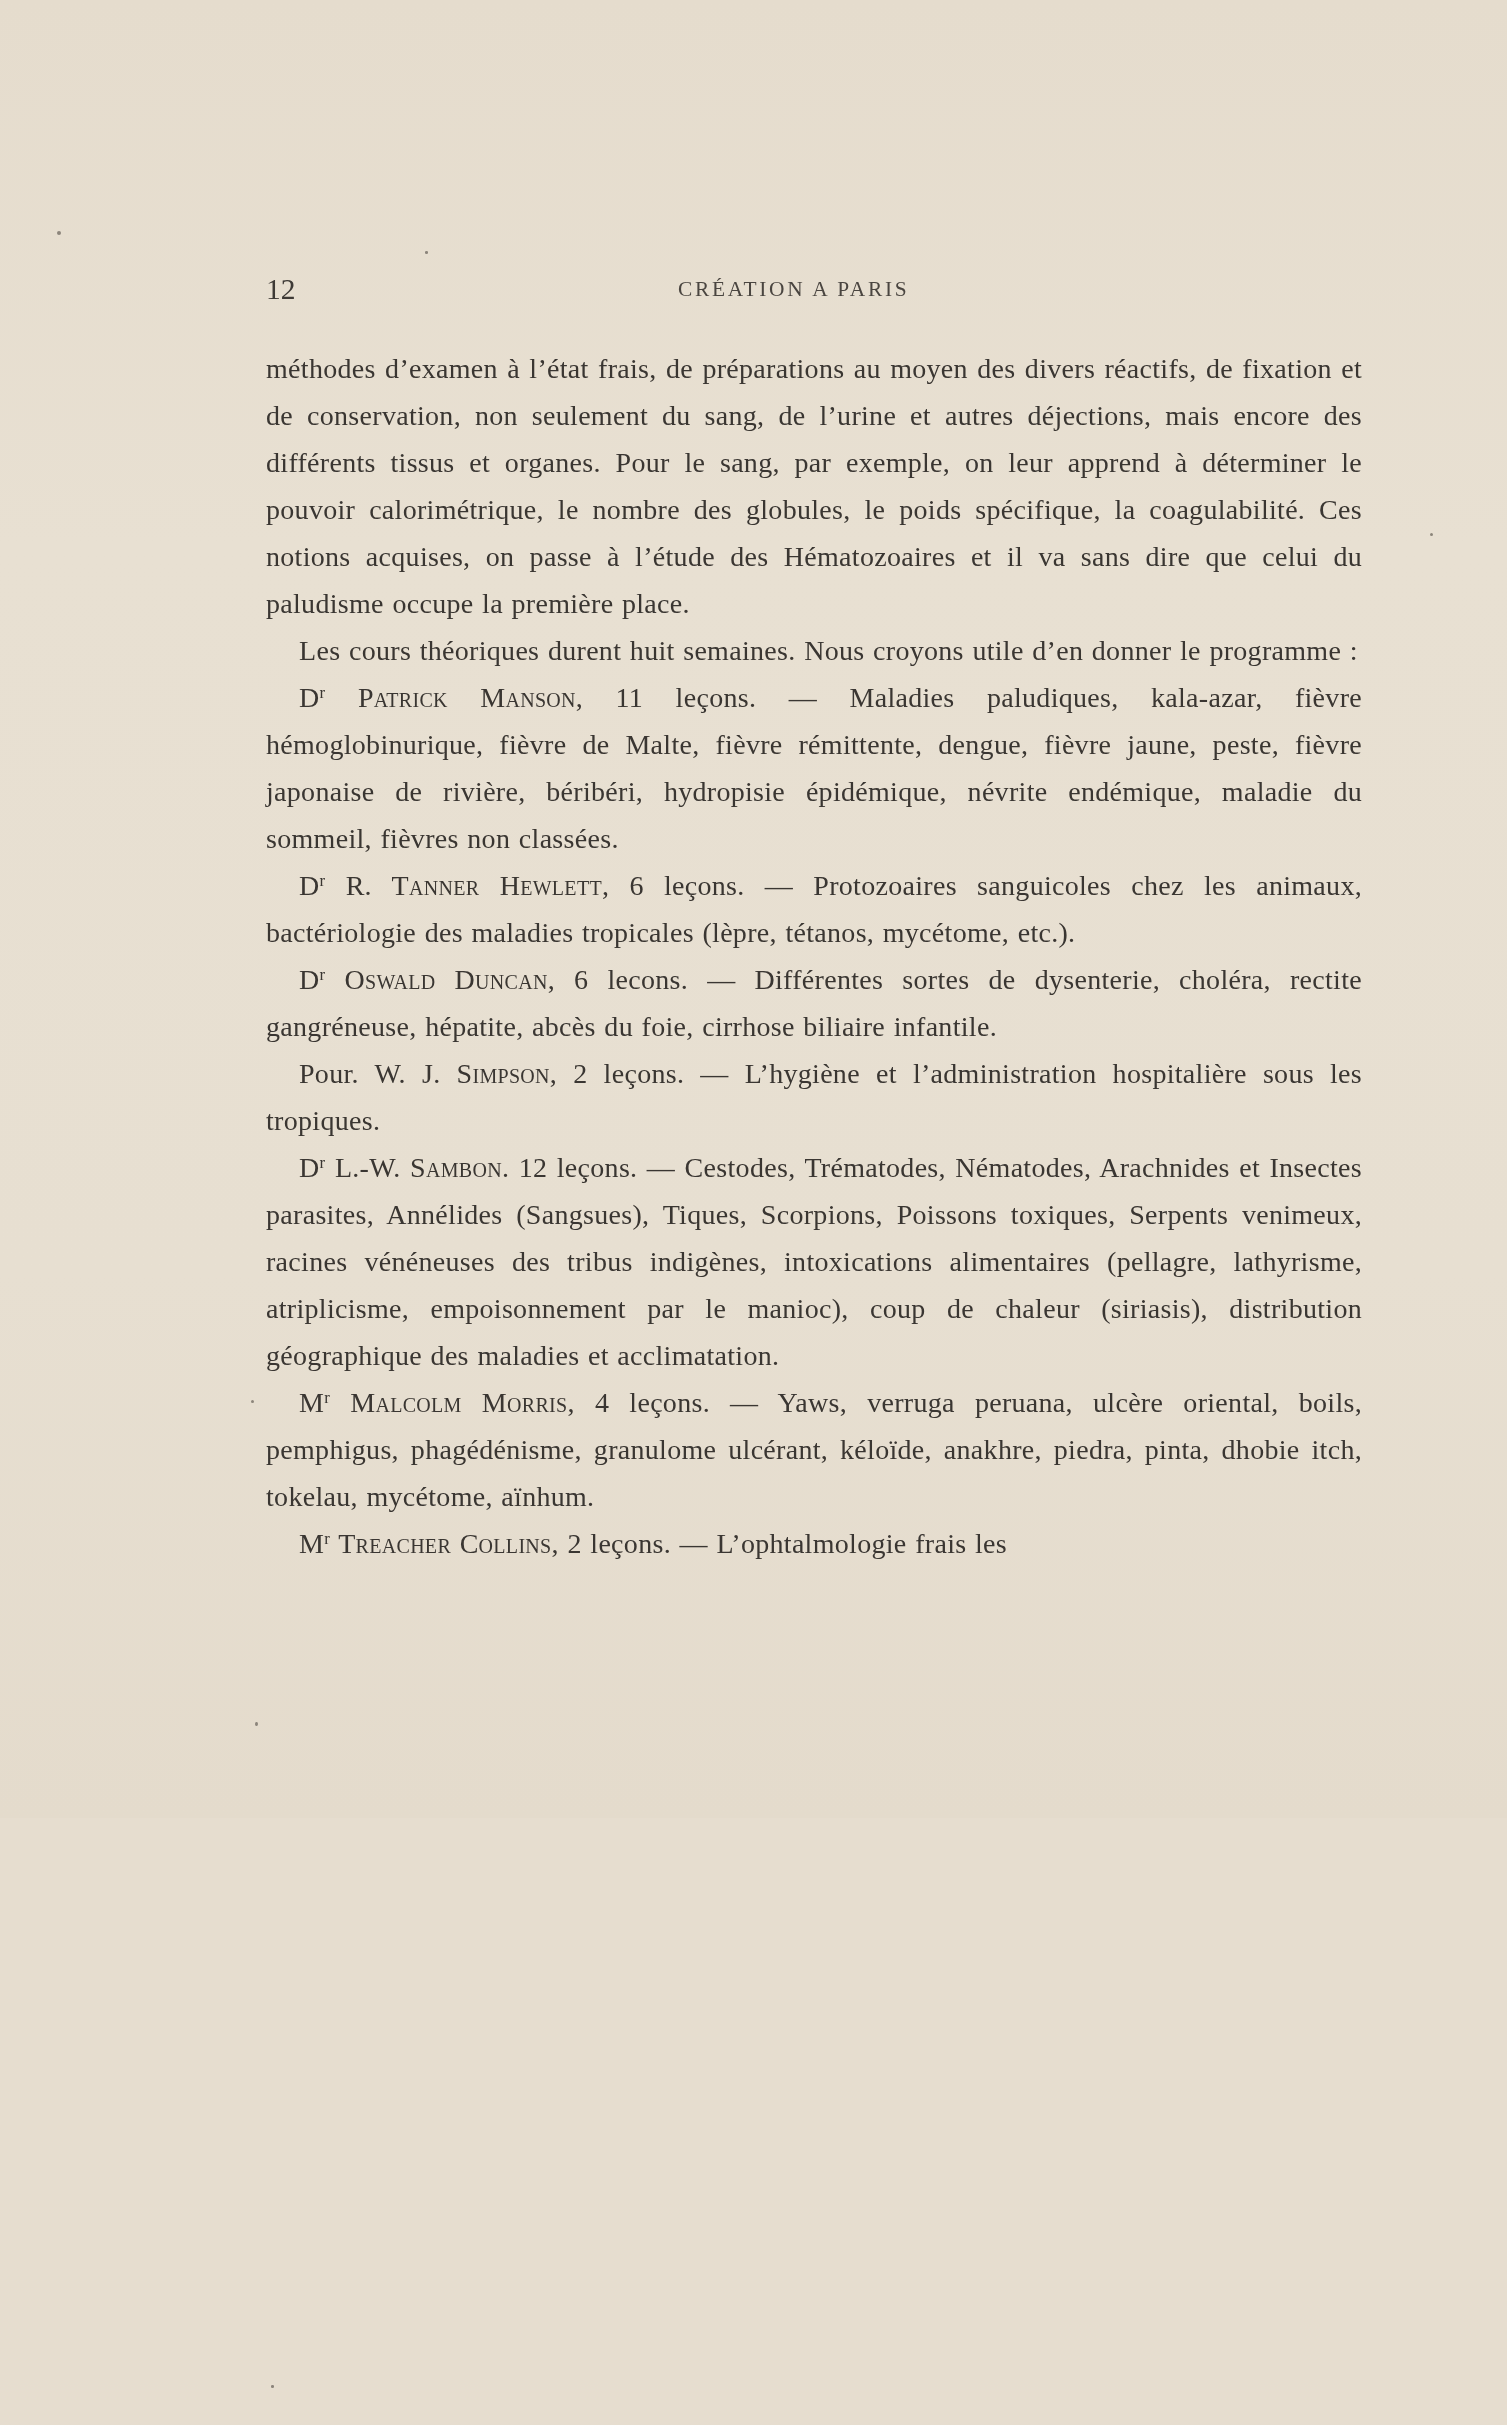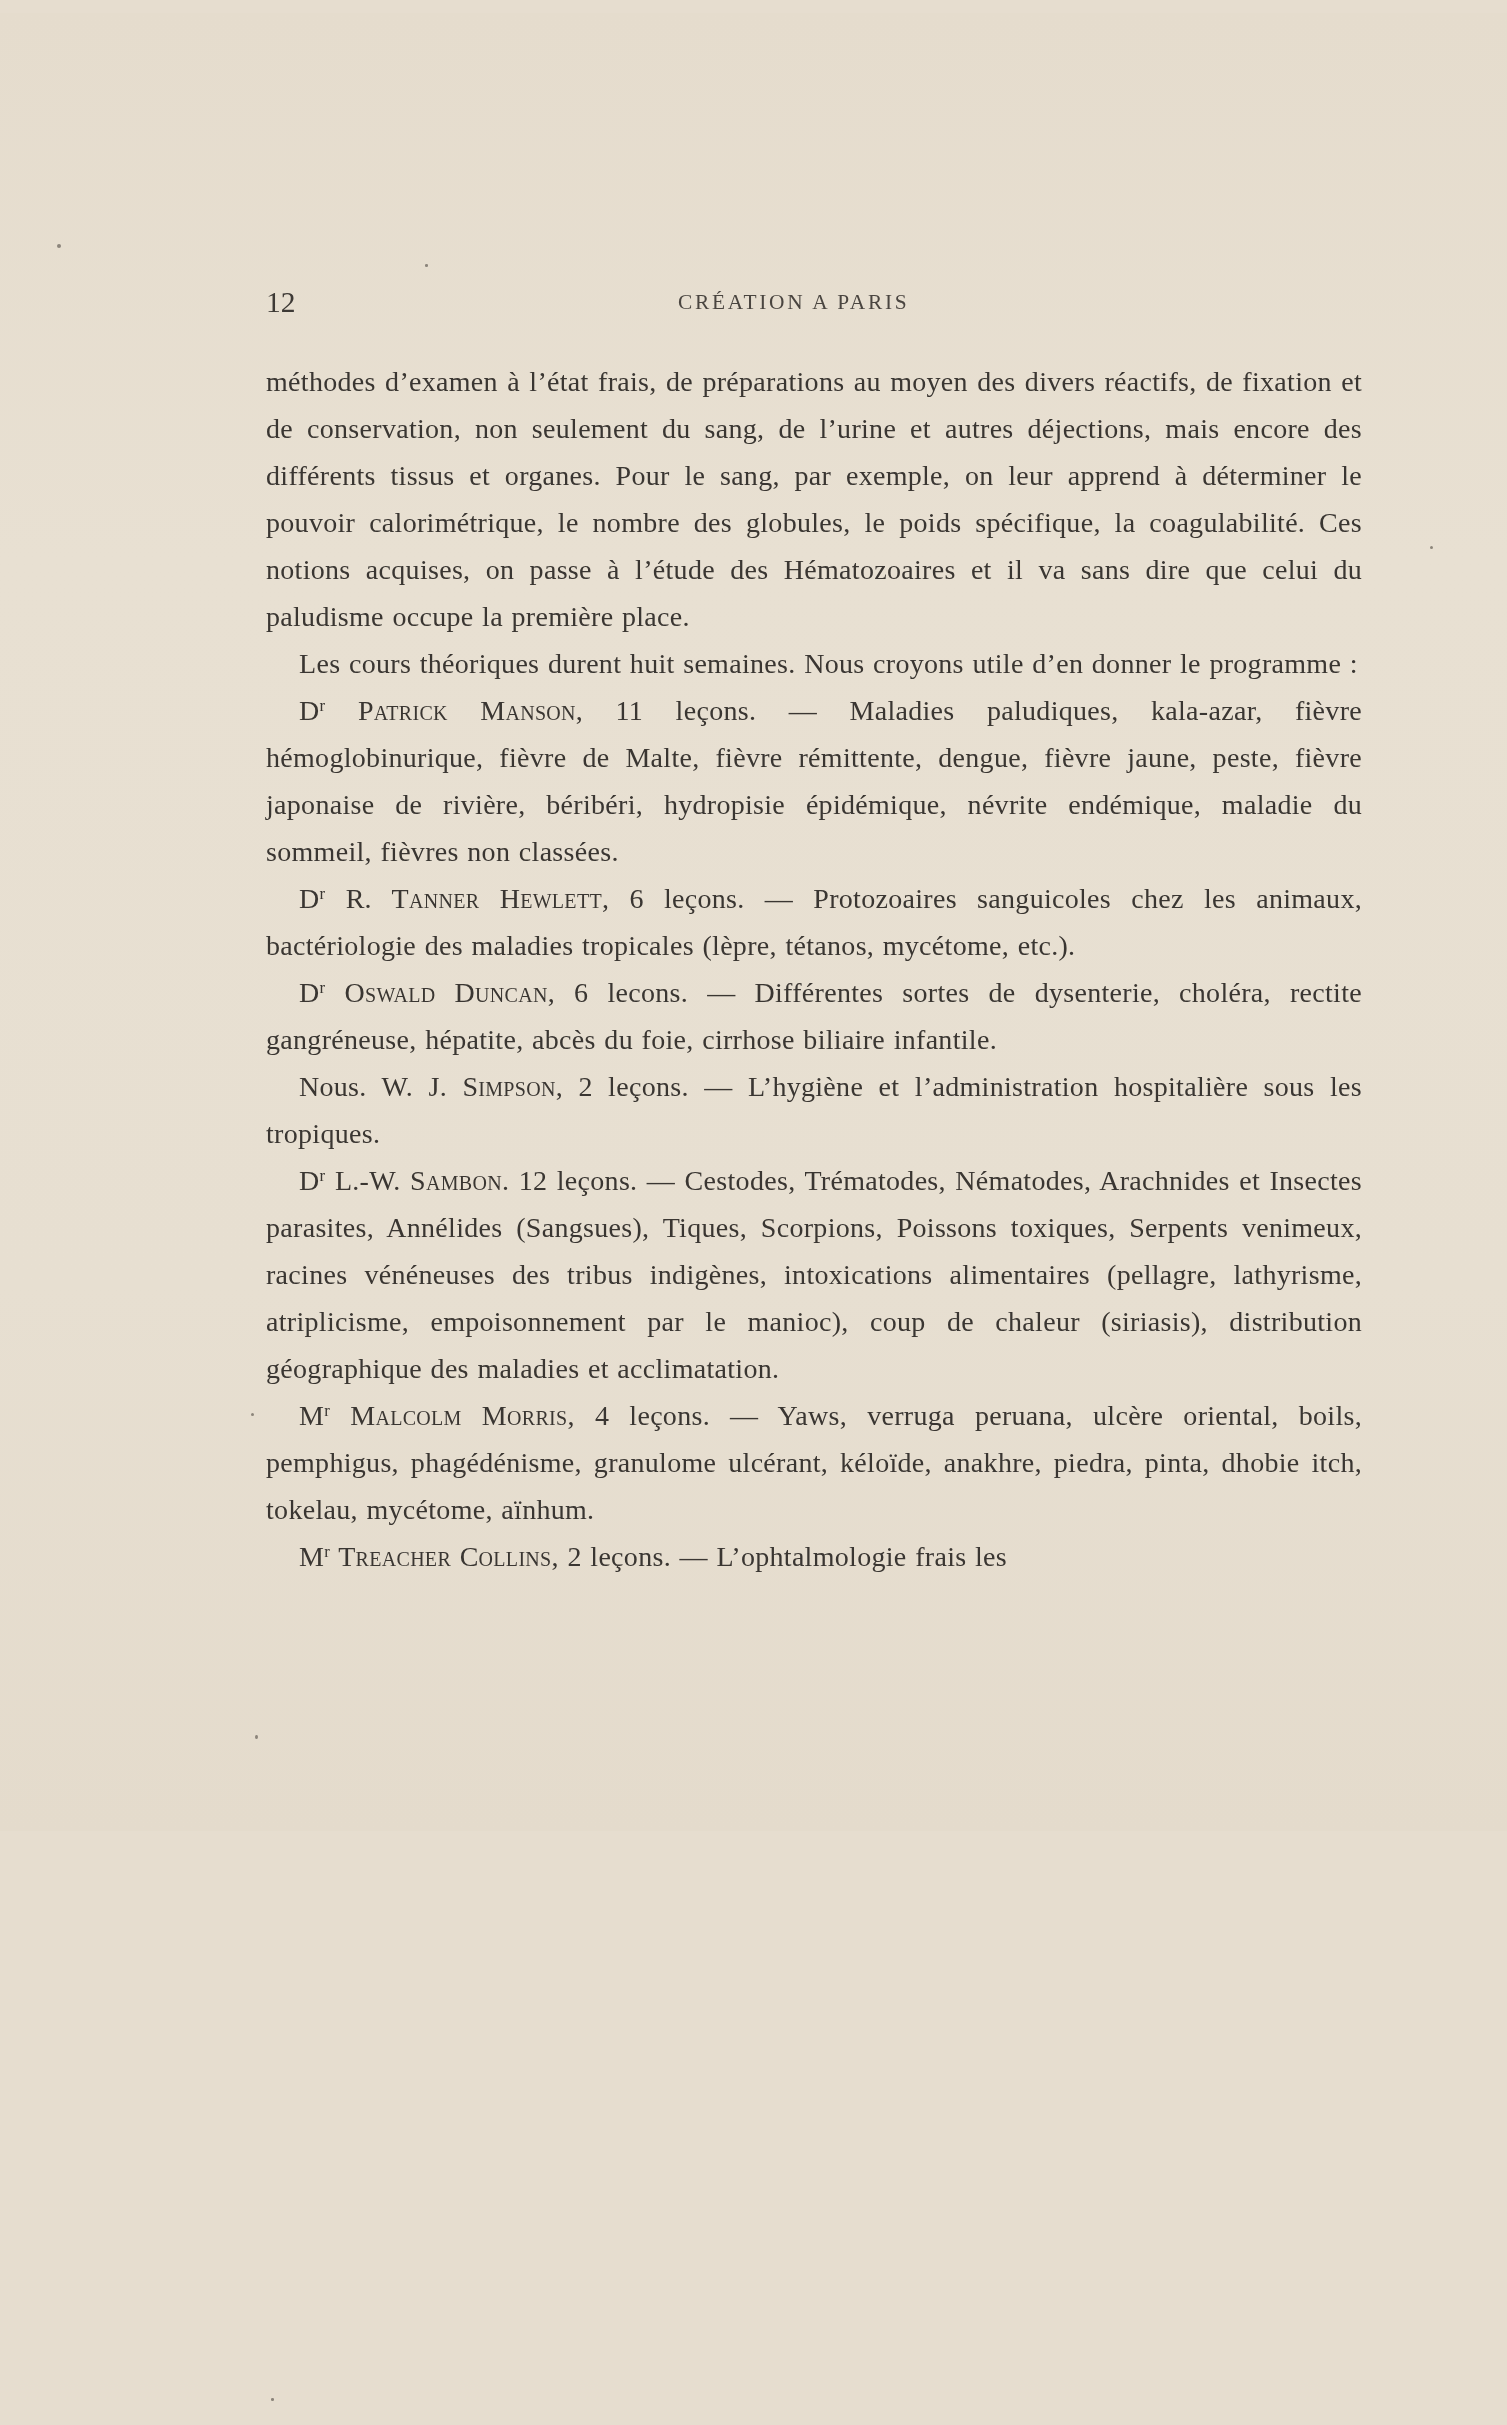--- a/index.html
+++ b/index.html
@@ -10,21 +10,21 @@
       width: 1508px;
       height: 2426px;
       background: #e6ddcf;
       position: relative;
       overflow: hidden;
       font-family: "Liberation Serif", "DejaVu Serif", serif;
       color: #3a3632;
     }
     .page {
       position: absolute;
-      left: 0; top: 13px;
+      left: 0; top: 0;
       width: 1508px; height: 1818px;
       background: linear-gradient(180deg, #e5dccd 0%, #e8e0d2 30%, #e7dfd1 70%, #e4dbcc 100%);
     }
     .running-head {
       position: absolute;
       left: 266px;
       top: 269px;
       width: 1096px;
       height: 40px;
     }
@@ -93,21 +93,21 @@
     <p>Les cours théoriques durent huit semaines. Nous croyons utile d’en donner le programme :</p>
 
     <p><span>D</span><span class="sup">r</span> <span class="sc">Patrick Manson</span><span>, 11 leçons.</span><span> — Maladies paludiques, kala-azar, fièvre hémoglobinurique, fièvre de Malte, fièvre rémittente, dengue, fièvre jaune, peste, fièvre japonaise de rivière, béribéri, hydropisie épidémique, névrite endémique, maladie du sommeil, fièvres non classées.</span></p>
 
     <p><span>D</span><span class="sup">r</span><span class="sc"> R. Tanner Hewlett</span><span>, 6 leçons.</span><span> — Protozoaires sanguicoles chez les animaux, bactériologie des maladies tropicales (lèpre, tétanos, mycétome, etc.).</span></p>
 
     <p><span>D</span><span class="sup">r</span> <span class="sc">Oswald Duncan</span><span>, 6 lecons.</span><span> — Différentes sortes de dysenterie, choléra, rectite gangréneuse, hépatite, abcès du foie, cirrhose biliaire infantile.</span></p>
 
 
 
-    <p><span>Nous. W. J.</span><span class="sup"></span><span class="sc"> Simpson</span><span>, 2 leçons.</span><span> — L’hygiène et l’administration hospitalière sous les tropiques.</span></p>
+    <p><span>Pour. W. J.</span><span class="sup"></span><span class="sc"> Simpson</span><span>, 2 leçons.</span><span> — L’hygiène et l’administration hospitalière sous les tropiques.</span></p>
 
     <p><span>D</span><span class="sup">r</span><span class="sc"> L.-W. Sambon</span><span>. 12 leçons.</span><span> — Cestodes, Trématodes, Nématodes, Arachnides et Insectes parasites, Annélides (Sangsues), Tiques, Scorpions, Poissons toxiques, Serpents venimeux, racines vénéneuses des tribus indigènes, intoxications alimentaires (pellagre, lathyrisme, atriplicisme, empoisonnement par le manioc), coup de chaleur (siriasis), distribution géographique des maladies et acclimatation.</span></p>
 
     <p><span>M</span><span class="sup">r</span><span class="sc"> Malcolm Morris</span><span>, 4 leçons.</span><span> — Yaws, verruga peruana, ulcère oriental, boils, pemphigus, phagédénisme, granulome ulcérant, kéloïde, anakhre, piedra, pinta, dhobie itch, tokelau, mycétome, aïnhum.</span></p>
 
     <p><span>M</span><span class="sup">r</span><span class="sc"> Treacher Collins</span><span>, 2 leçons.</span><span> — L’ophtalmologie frais les</span></p>
   </div>
 
   <span class="speck" style="left:57px; top:231px; width:4px; height:4px;"></span>
   <span class="speck" style="left:425px; top:251px; width:2.7px; height:2.7px;"></span>

